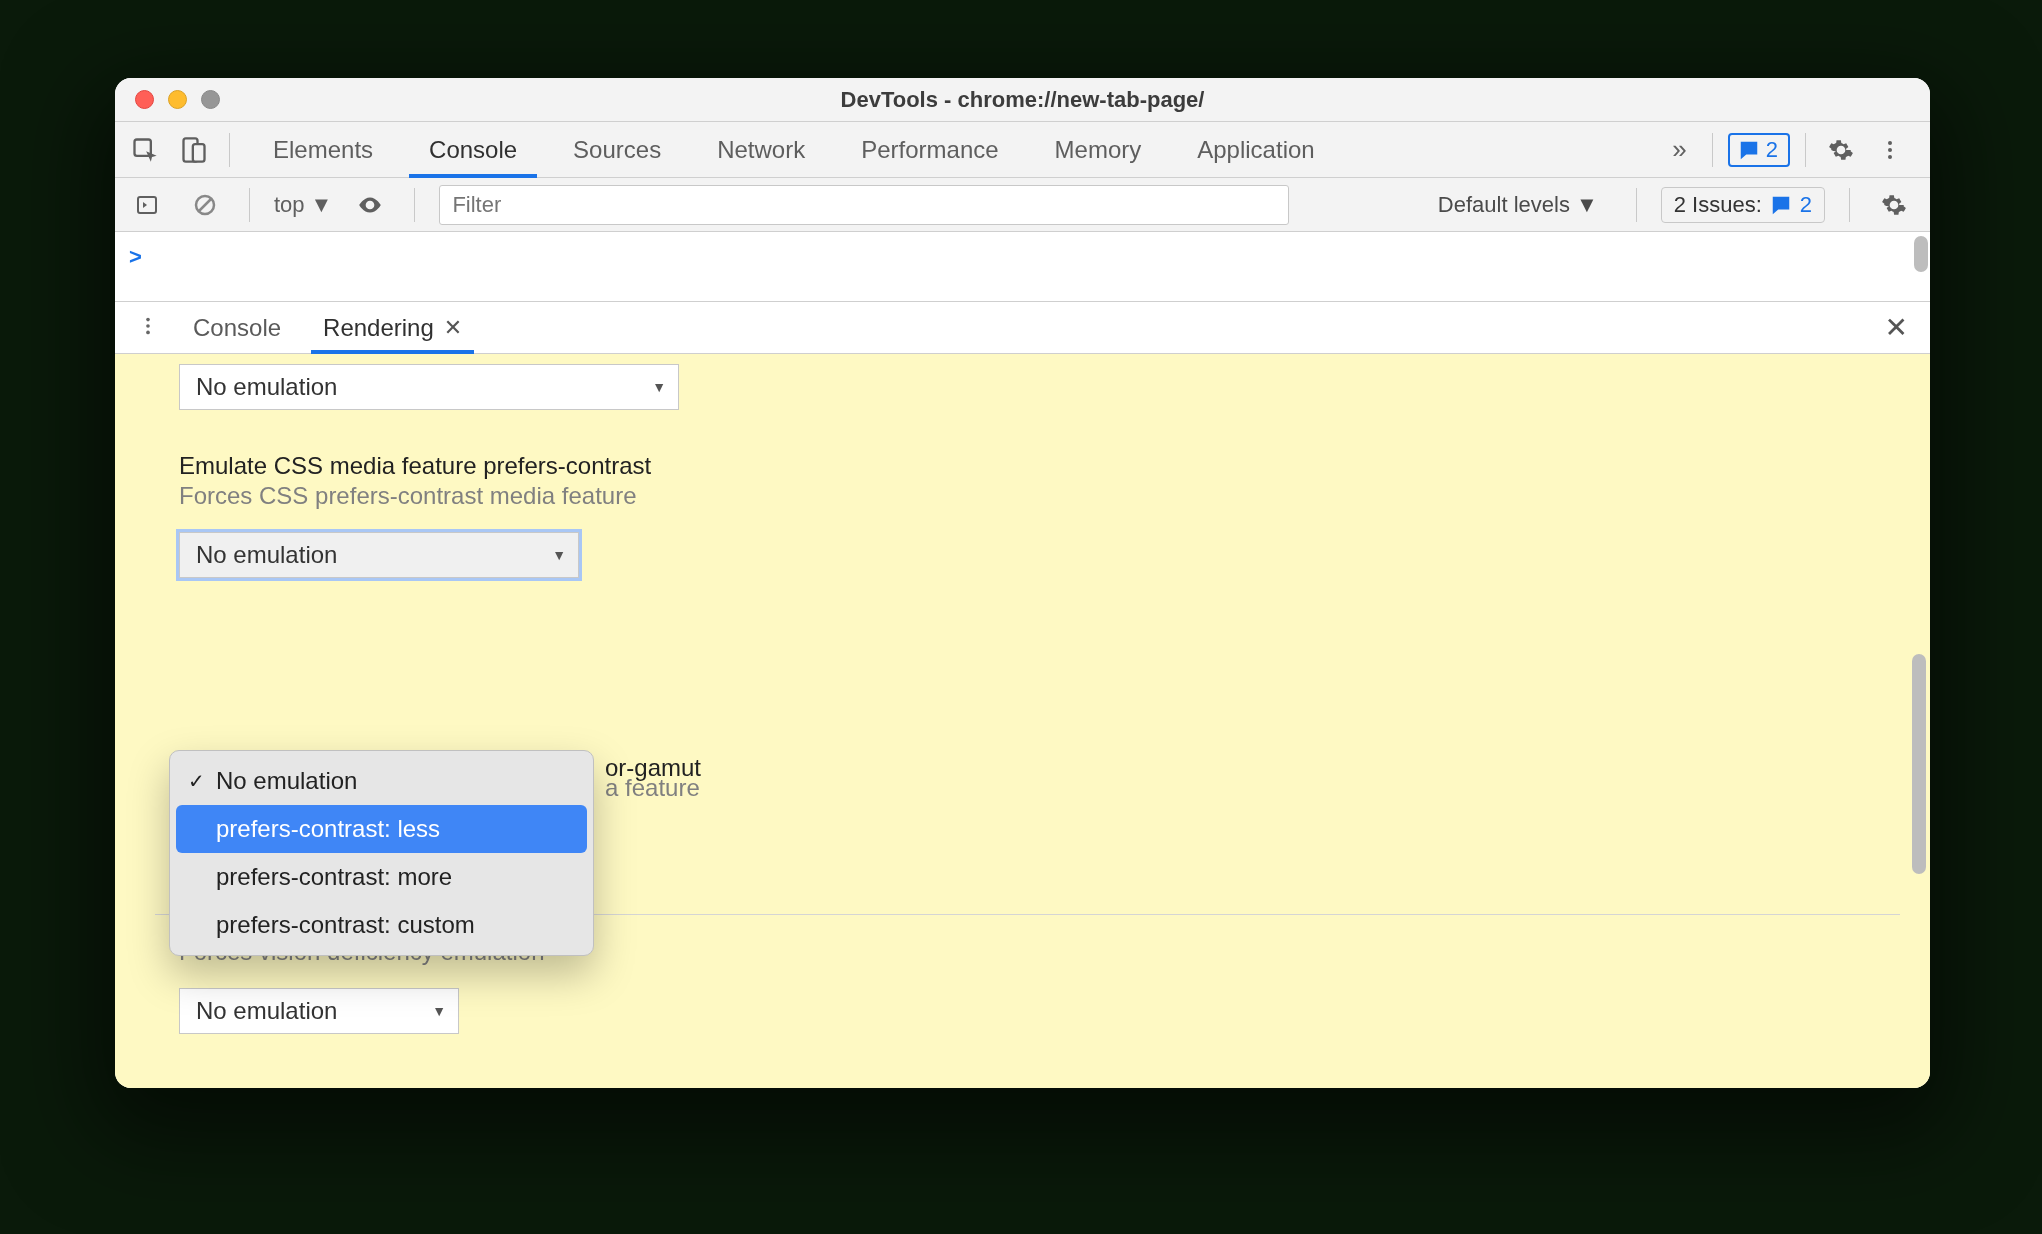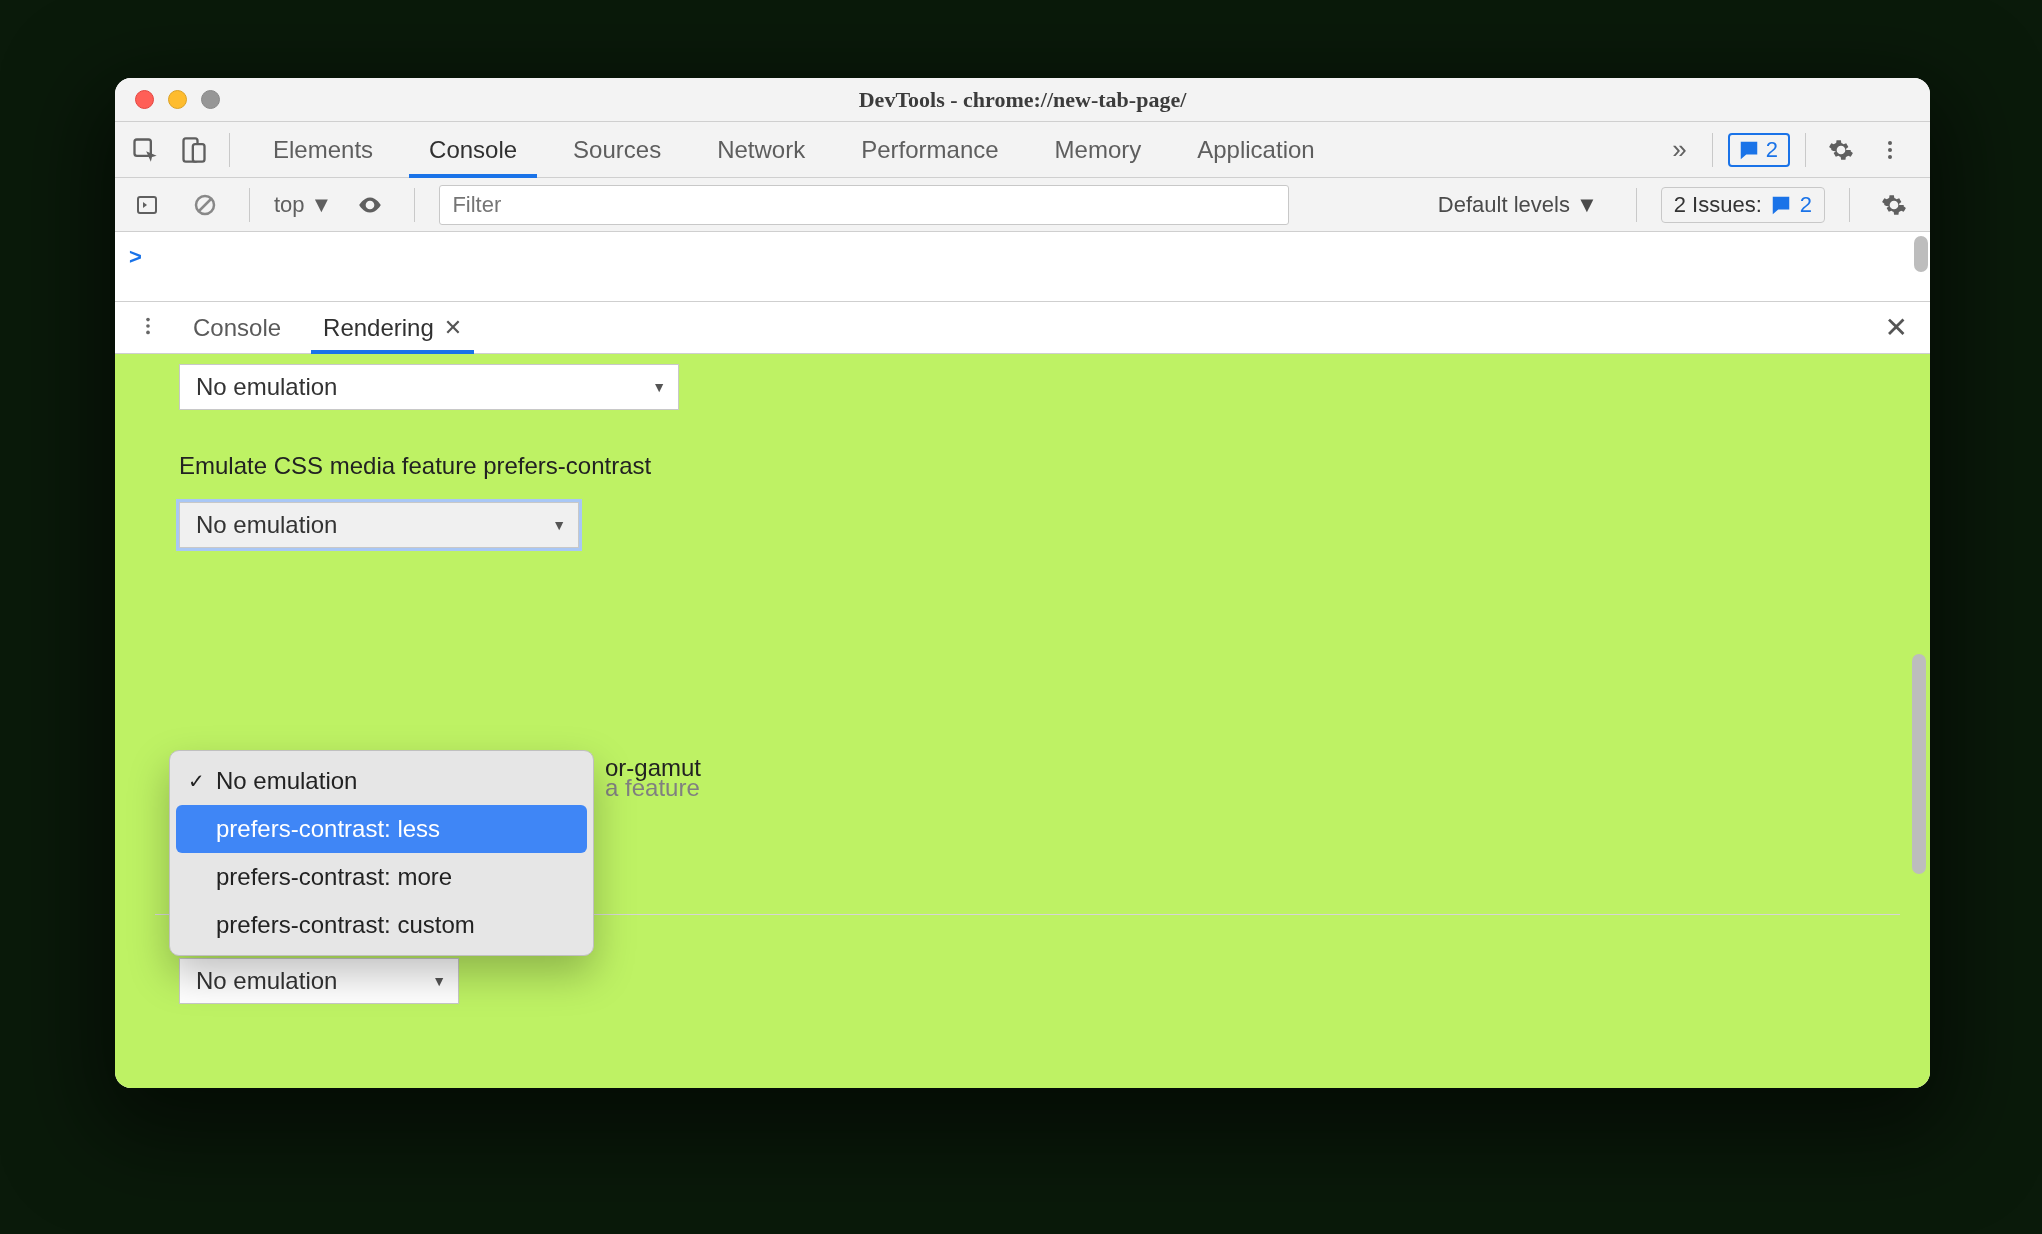--- a/index.html
+++ b/index.html
@@ -47,21 +47,20 @@
   .dot.yellow { background:#febc2e; border:1px solid #dba125;}
   .dot.green  { background:#969696; border:1px solid #888;}
   .title {
     position: absolute;
     left: 0; right: 0;
     text-align: center;
     font-size: 22px;
     font-weight: 600;
     color: #3c3c3c;
     pointer-events: none;
-    font-family: Liberation Serif, serif;
   }
 
   
   .tabstrip {
     height: 56px;
     flex: 0 0 56px;
     background: #f3f3f3;
     border-bottom: 1px solid #cfcfcf;
     display: flex;
     align-items: center;
@@ -164,21 +163,21 @@
   .dtab { padding:0 18px; height:100%; display:flex; align-items:center; font-size:24px; color:#5a5a5a; cursor:pointer; position:relative; gap:10px;}
   .dtab.active { color:#303030; }
   .dtab.active::after {content:""; position:absolute; left:6px; right:6px; bottom:-1px; height:4px; background:#1a73e8;}
   .dtab .x { font-size:22px; color:#555; cursor:pointer;}
   .drawer-tabs .close-drawer { margin-left:auto; font-size:28px; color:#555; padding:0 10px; cursor:pointer;}
 
   
   .rendering {
     flex:1;
     overflow:hidden;
-    background:#bef264;
+    background:#fef9c3;
     position:relative;
     padding: 0 40px 0 64px;
   }
   .select-like {
     display:flex; align-items:center; justify-content:space-between;
     height:46px; border:1px solid #c8c8c8; background:#fff;
     font-size:24px; color:#333; padding:0 12px 0 16px;
     cursor:pointer;
   }
   .select-like.w-lg { width:500px; }
@@ -389,20 +388,21 @@
 
     <div style="margin-top:10px">
       <div class="select-like w-lg">
         <span>No emulation</span>
         <span class="tri">▼</span>
       </div>
     </div>
 
     <div class="section">
       <div class="heading">Emulate CSS media feature prefers-contrast</div>
+      <div class="sub">Forces CSS prefers-contrast media feature</div>
       <div class="ctl">
         <div class="select-like w-md focused">
           <span>No emulation</span>
           <span class="tri">▼</span>
         </div>
       </div>
     </div>
 
     <div class="behind-text" style="top:400px; color:#222;">or-gamut</div>
     <div class="behind-text" style="top:420px; color:#808080;">a feature</div>

